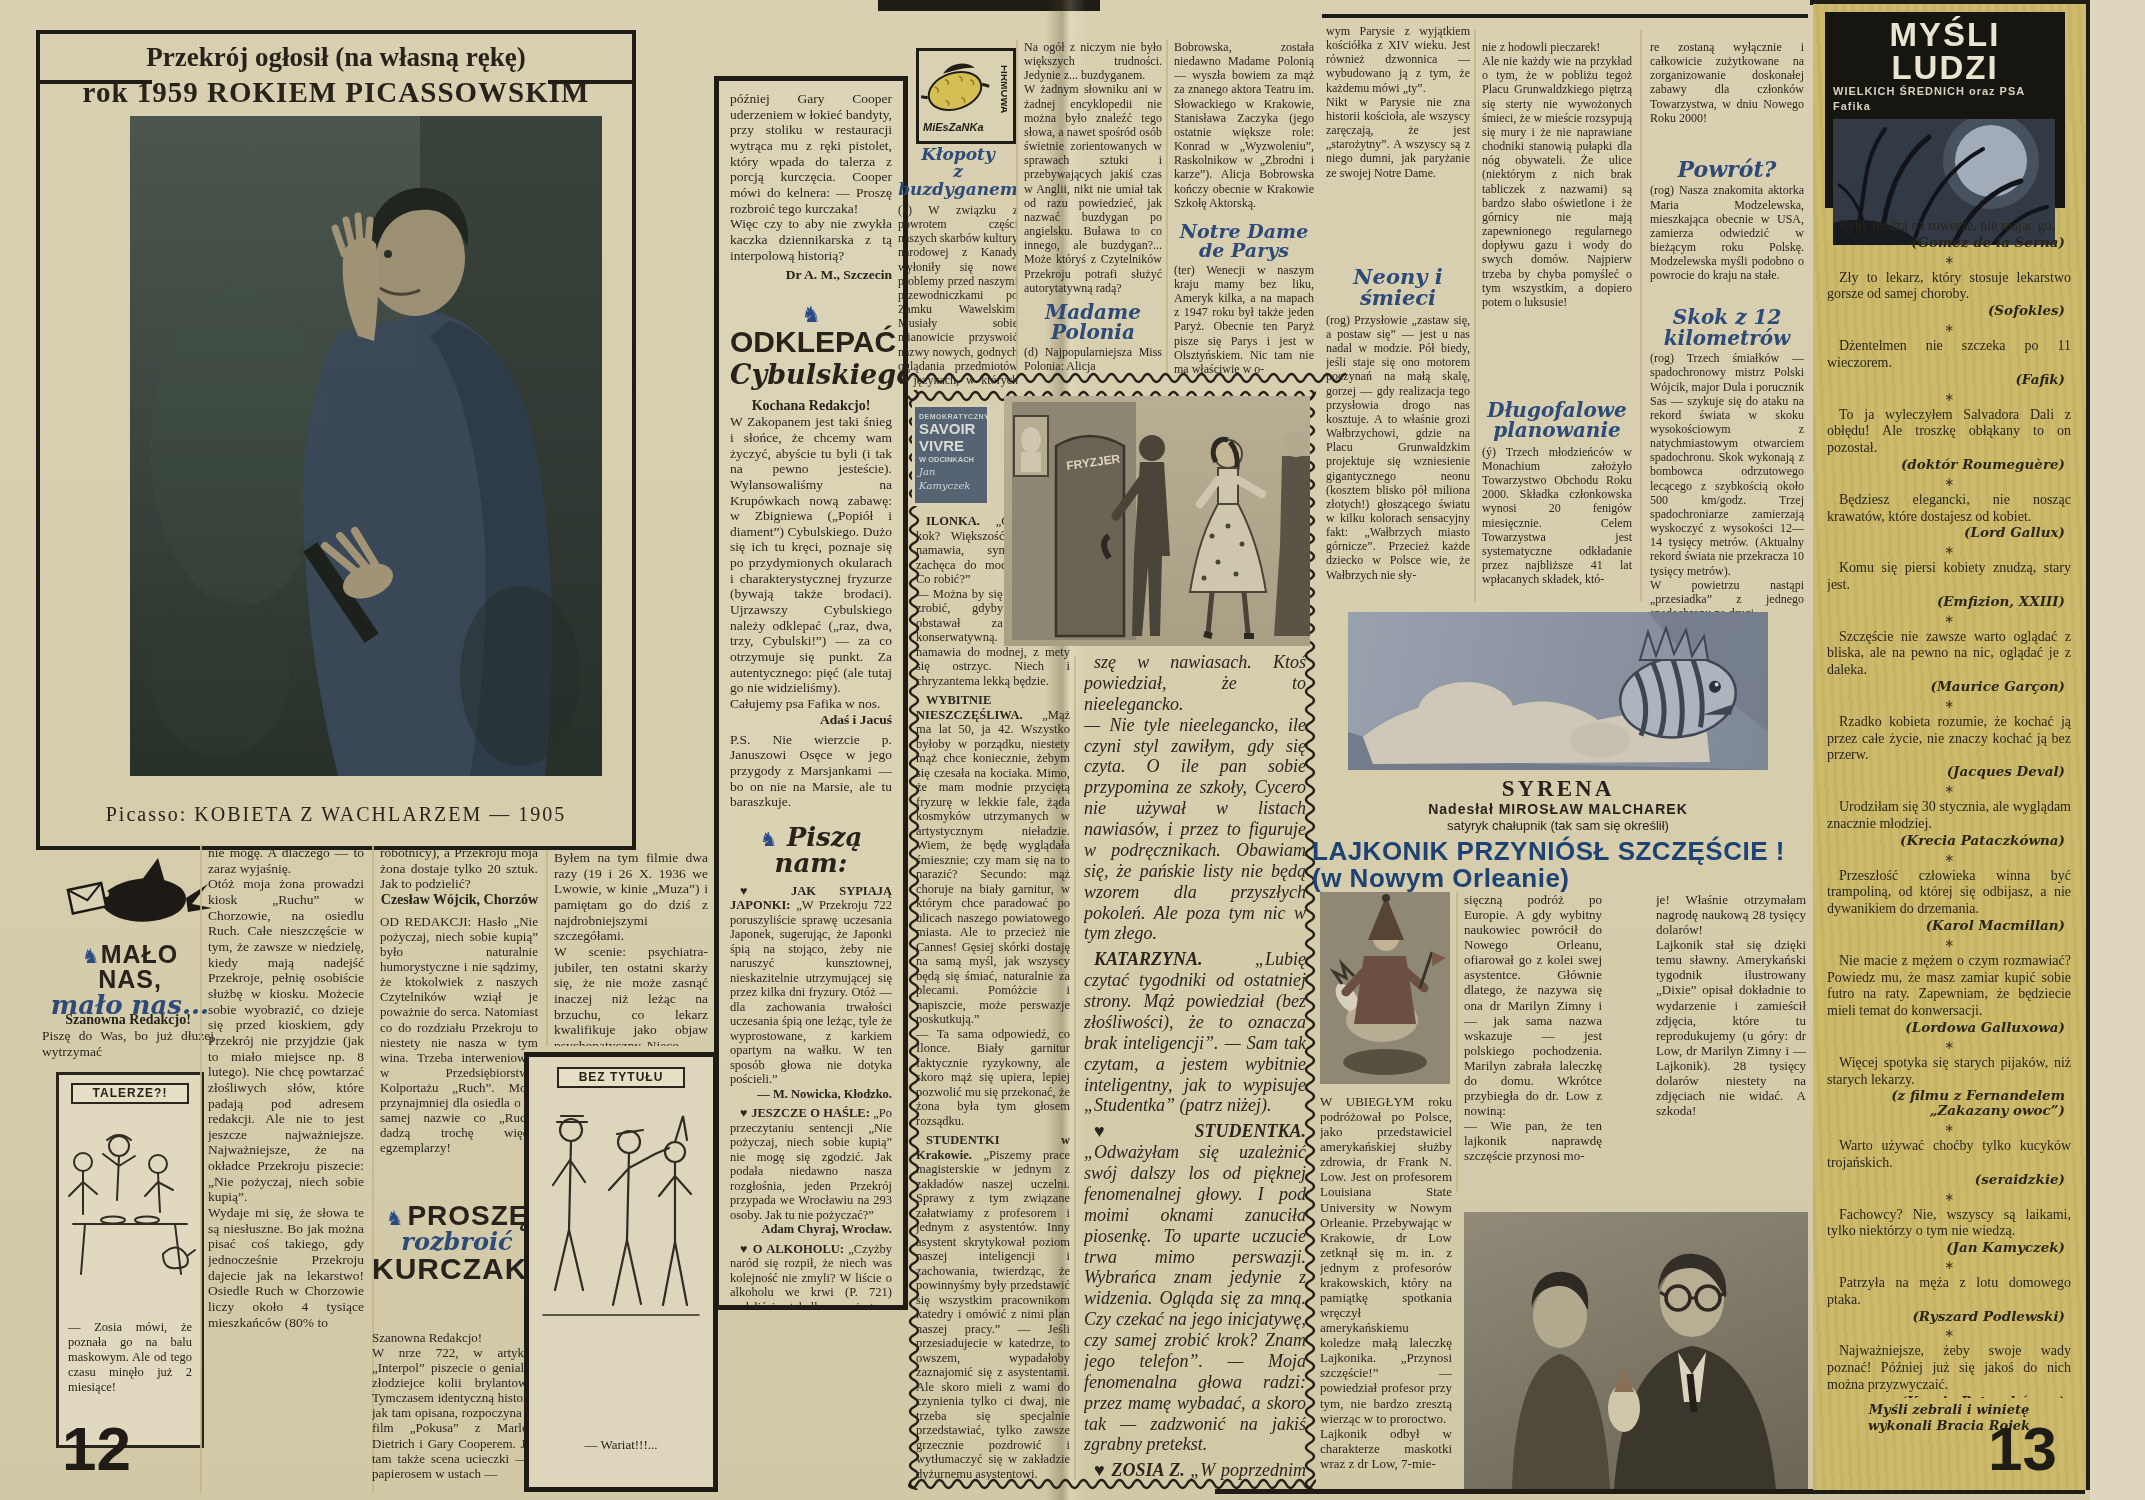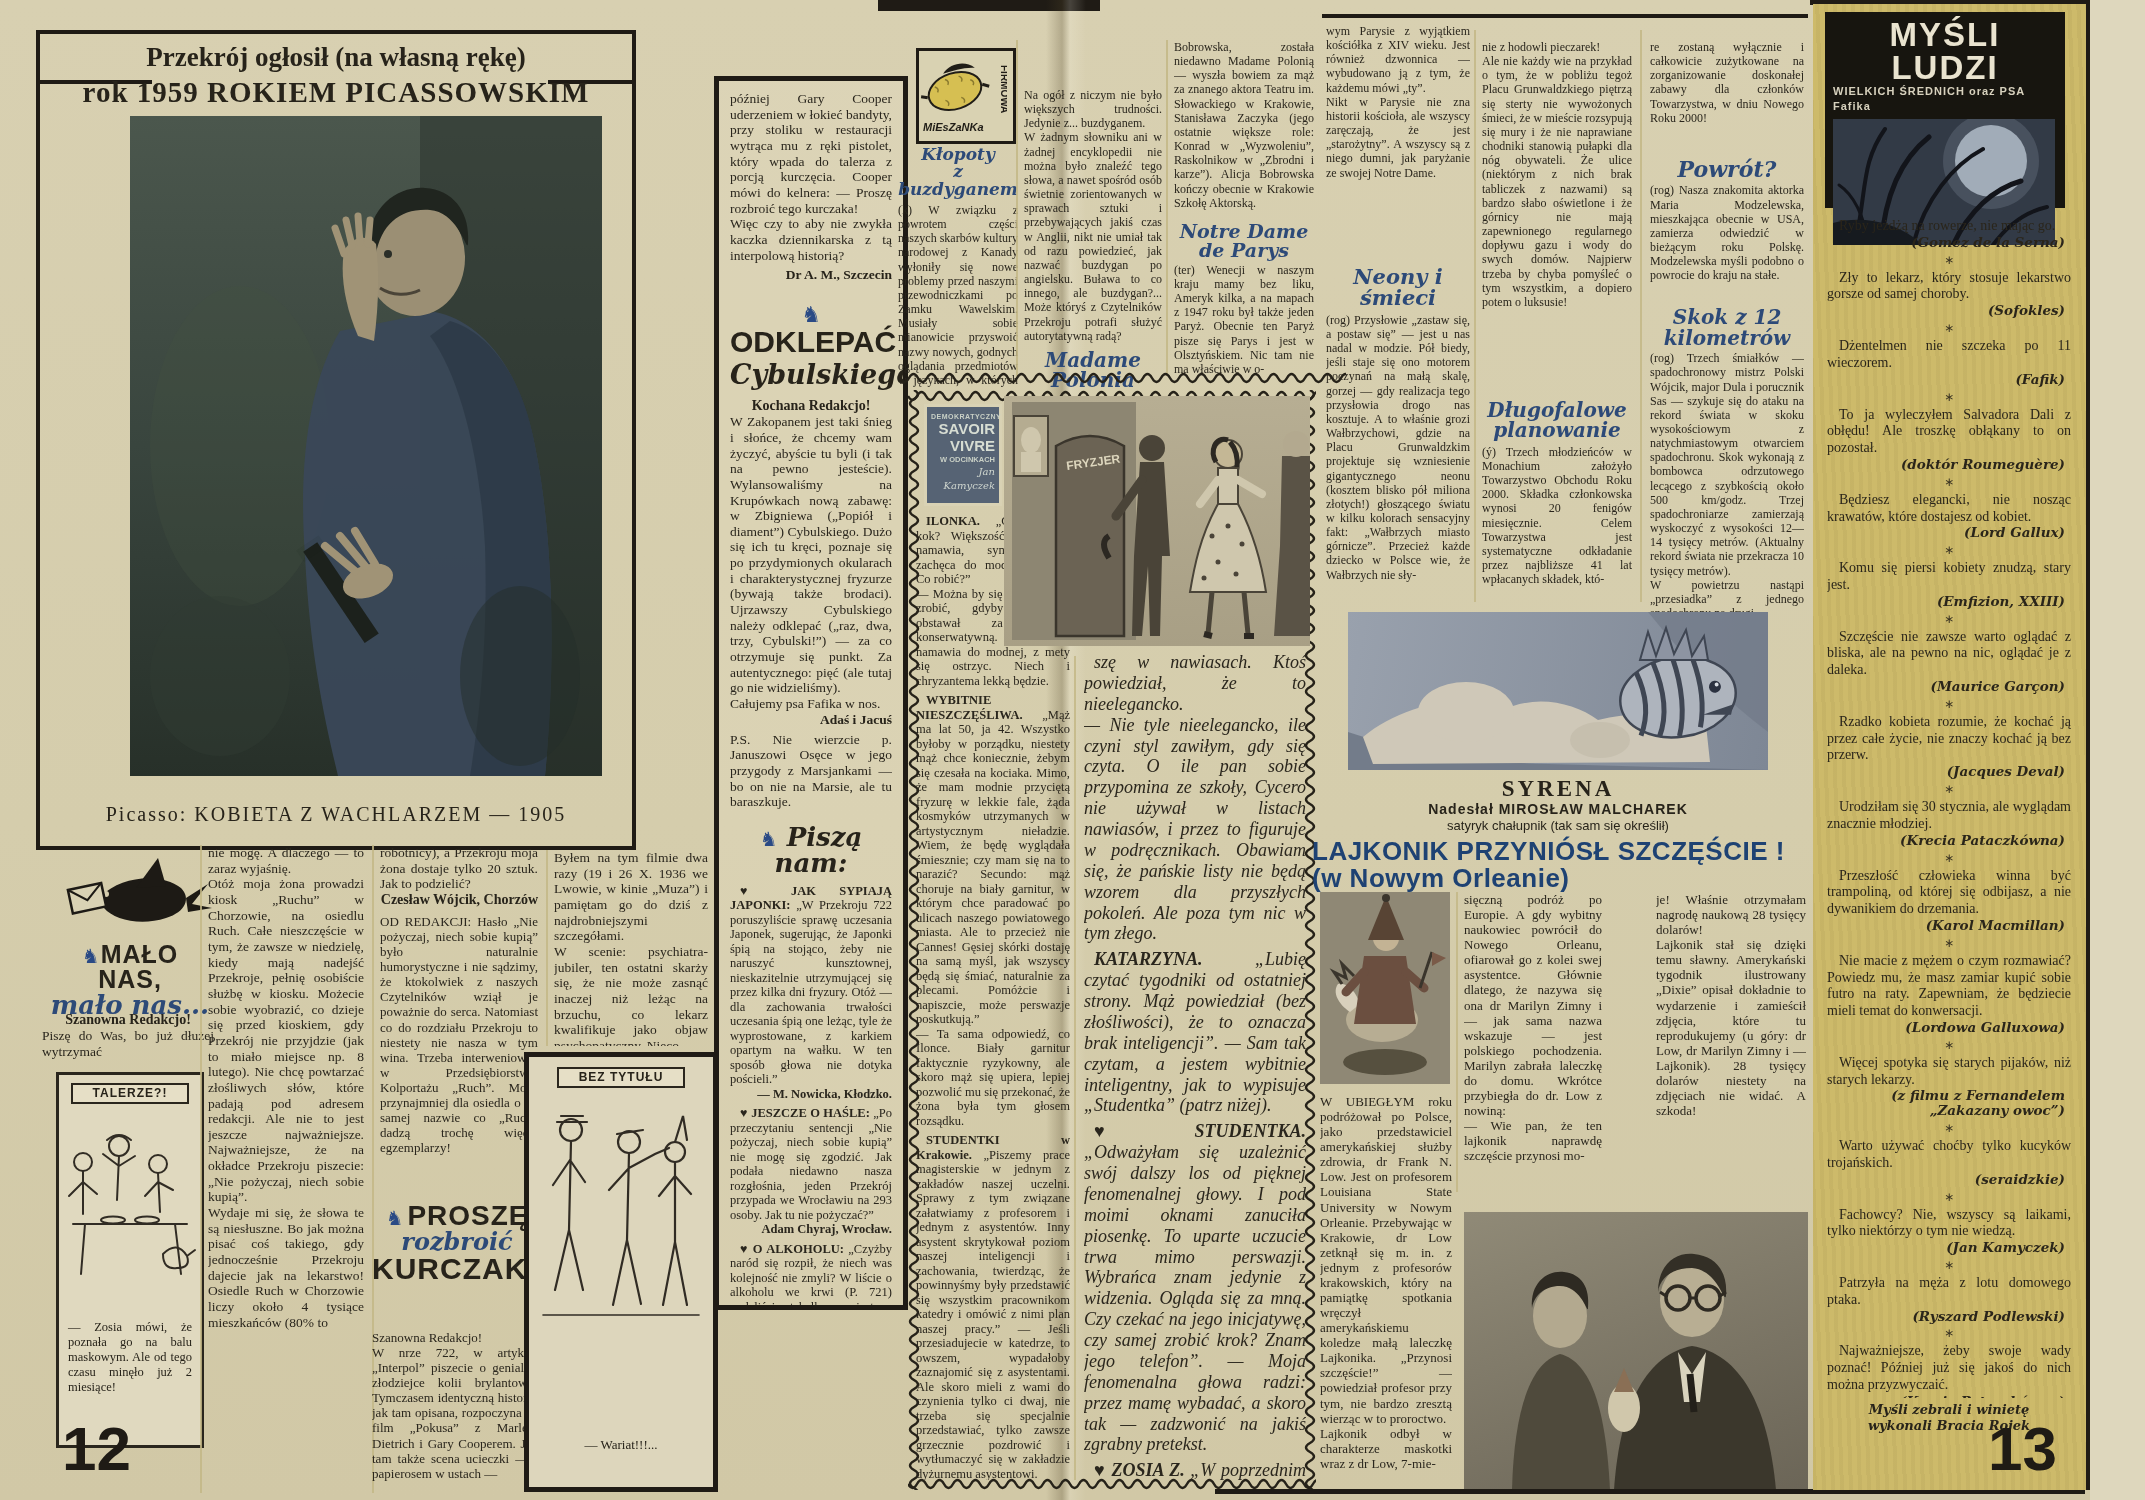--- a/index.html
+++ b/index.html
@@ -213,21 +213,21 @@
       </g>
       <text x="82" y="14" font-family="Liberation Sans, sans-serif" font-size="10" font-weight="bold" fill="#201d17" transform="rotate(90 82 14)">FIRMOWA</text>
       <text x="4" y="80" font-family="Liberation Sans, sans-serif" font-size="11" font-weight="bold" font-style="italic" fill="#201d17">MiEsZaNKa</text>
     </svg>
   </div>
   <div class="abs" style="left:898px;top:146px;width:120px;">
     <div class="hs" style="font-size:17px;"><span>Kłopoty</span><br><span>z buzdyganem</span></div>
     <div class="body nar" style="height:186px;margin-top:5px;">(k) W związku z powrotem części naszych skarbów kultury narodowej z Kanady wyłoniły się nowe problemy przed naszymi przewodniczkami po Zamku Wawelskim. Musiały sobie mianowicie przyswoić nazwy nowych, godnych oglądania przedmiotów w językach, w których rozmawiają z oprowadzanymi przez siebie gośćmi zagranicznymi.</div>
   </div>
   <div class="abs vsep" style="left:1016px;top:40px;height:336px;"></div>
-  <div class="abs" style="left:1024px;top:40px;width:138px;height:338px;margin-top:48px;">
+  <div class="abs" style="left:1024px;top:40px;width:138px;height:338px;">
     <div class="body nar" style="height:258px;">Na ogół z niczym nie było większych trudności. Jedynie z... buzdyganem.
 W żadnym słowniku ani w żadnej encyklopedii nie można było znaleźć tego słowa, a nawet spośród osób świetnie zorientowanych w sprawach sztuki i przebywających jakiś czas w Anglii, nikt nie umiał tak od razu powiedzieć, jak nazwać buzdygan po angielsku. Buława to co innego, ale buzdygan?... Może któryś z Czytelników Przekroju potrafi służyć autorytatywną radą?</div>
     <div class="hs" style="font-size:20px;margin:4px 0 2px;">Madame Polonia</div>
     <div class="body nar">(d) Najpopularniejsza Miss Polonia: Alicja</div>
   </div>
   <div class="abs vsep" style="left:1166px;top:40px;height:336px;"></div>
   <div class="abs" style="left:1174px;top:40px;width:140px;height:338px;">
     <div class="body nar" style="height:178px;">Bobrowska, została niedawno Madame Polonią — wyszła bowiem za mąż za znanego aktora Teatru im. Słowackiego w Krakowie, Stanisława Zaczyka (jego ostatnie większe role: Konrad w „Wyzwoleniu”, Raskolnikow w „Zbrodni i karze”). Alicja Bobrowska kończy obecnie w Krakowie Szkołę Aktorską.</div>
     <div class="hs" style="font-size:19px;margin:4px 0 2px;"><span>Notre Dame</span><br><span>de Parys</span></div>
     <div class="body nar">(ter) Wenecji w naszym kraju mamy bez liku, Ameryk kilka, a na mapach z 1947 roku był także jeden Paryż. Obecnie ten Paryż pisze się Parys i jest w Olsztyńskiem. Nic tam nie ma właściwie w o-</div>
@@ -242,21 +242,21 @@
       </svg>
     <svg class="wave" width="408" height="12" style="position:absolute;left:0;bottom:0;">
         <path d="M0 6 q4.5 8 9 0 q4.5 -8 9 0 q4.5 8 9 0 q4.5 -8 9 0 q4.5 8 9 0 q4.5 -8 9 0 q4.5 8 9 0 q4.5 -8 9 0 q4.5 8 9 0 q4.5 -8 9 0 q4.5 8 9 0 q4.5 -8 9 0 q4.5 8 9 0 q4.5 -8 9 0 q4.5 8 9 0 q4.5 -8 9 0 q4.5 8 9 0 q4.5 -8 9 0 q4.5 8 9 0 q4.5 -8 9 0 q4.5 8 9 0 q4.5 -8 9 0 q4.5 8 9 0 q4.5 -8 9 0 q4.5 8 9 0 q4.5 -8 9 0 q4.5 8 9 0 q4.5 -8 9 0 q4.5 8 9 0 q4.5 -8 9 0 q4.5 8 9 0 q4.5 -8 9 0 q4.5 8 9 0 q4.5 -8 9 0 q4.5 8 9 0 q4.5 -8 9 0 q4.5 8 9 0 q4.5 -8 9 0 q4.5 8 9 0 q4.5 -8 9 0 q4.5 8 9 0 q4.5 -8 9 0 q4.5 8 9 0 q4.5 -8 9 0 q4.5 8 9 0 q4.5 -8 9 0" fill="none" stroke="#262219" stroke-width="2.4"></path>
       </svg>
     <svg class="wave" width="12" height="1100" style="position:absolute;left:0;top:0;">
         <path d="M6 0 q8 4.5 0 9 q-8 4.5 0 9 q8 4.5 0 9 q-8 4.5 0 9 q8 4.5 0 9 q-8 4.5 0 9 q8 4.5 0 9 q-8 4.5 0 9 q8 4.5 0 9 q-8 4.5 0 9 q8 4.5 0 9 q-8 4.5 0 9 q8 4.5 0 9 q-8 4.5 0 9 q8 4.5 0 9 q-8 4.5 0 9 q8 4.5 0 9 q-8 4.5 0 9 q8 4.5 0 9 q-8 4.5 0 9 q8 4.5 0 9 q-8 4.5 0 9 q8 4.5 0 9 q-8 4.5 0 9 q8 4.5 0 9 q-8 4.5 0 9 q8 4.5 0 9 q-8 4.5 0 9 q8 4.5 0 9 q-8 4.5 0 9 q8 4.5 0 9 q-8 4.5 0 9 q8 4.5 0 9 q-8 4.5 0 9 q8 4.5 0 9 q-8 4.5 0 9 q8 4.5 0 9 q-8 4.5 0 9 q8 4.5 0 9 q-8 4.5 0 9 q8 4.5 0 9 q-8 4.5 0 9 q8 4.5 0 9 q-8 4.5 0 9 q8 4.5 0 9 q-8 4.5 0 9 q8 4.5 0 9 q-8 4.5 0 9 q8 4.5 0 9 q-8 4.5 0 9 q8 4.5 0 9 q-8 4.5 0 9 q8 4.5 0 9 q-8 4.5 0 9 q8 4.5 0 9 q-8 4.5 0 9 q8 4.5 0 9 q-8 4.5 0 9 q8 4.5 0 9 q-8 4.5 0 9 q8 4.5 0 9 q-8 4.5 0 9 q8 4.5 0 9 q-8 4.5 0 9 q8 4.5 0 9 q-8 4.5 0 9 q8 4.5 0 9 q-8 4.5 0 9 q8 4.5 0 9 q-8 4.5 0 9 q8 4.5 0 9 q-8 4.5 0 9 q8 4.5 0 9 q-8 4.5 0 9 q8 4.5 0 9 q-8 4.5 0 9 q8 4.5 0 9 q-8 4.5 0 9 q8 4.5 0 9 q-8 4.5 0 9 q8 4.5 0 9 q-8 4.5 0 9 q8 4.5 0 9 q-8 4.5 0 9 q8 4.5 0 9 q-8 4.5 0 9 q8 4.5 0 9 q-8 4.5 0 9 q8 4.5 0 9 q-8 4.5 0 9 q8 4.5 0 9 q-8 4.5 0 9 q8 4.5 0 9 q-8 4.5 0 9 q8 4.5 0 9 q-8 4.5 0 9 q8 4.5 0 9 q-8 4.5 0 9 q8 4.5 0 9 q-8 4.5 0 9 q8 4.5 0 9 q-8 4.5 0 9 q8 4.5 0 9 q-8 4.5 0 9 q8 4.5 0 9 q-8 4.5 0 9 q8 4.5 0 9 q-8 4.5 0 9 q8 4.5 0 9 q-8 4.5 0 9 q8 4.5 0 9 q-8 4.5 0 9 q8 4.5 0 9 q-8 4.5 0 9 q8 4.5 0 9 q-8 4.5 0 9 q8 4.5 0 9 q-8 4.5 0 9 q8 4.5 0 9 q-8 4.5 0 9 q8 4.5 0 9 q-8 4.5 0 9 q8 4.5 0 9" fill="none" stroke="#262219" stroke-width="2.4"></path>
       </svg>
     <svg class="wave" width="12" height="1100" style="position:absolute;right:0;top:0;">
         <path d="M6 0 q8 4.5 0 9 q-8 4.5 0 9 q8 4.5 0 9 q-8 4.5 0 9 q8 4.5 0 9 q-8 4.5 0 9 q8 4.5 0 9 q-8 4.5 0 9 q8 4.5 0 9 q-8 4.5 0 9 q8 4.5 0 9 q-8 4.5 0 9 q8 4.5 0 9 q-8 4.5 0 9 q8 4.5 0 9 q-8 4.5 0 9 q8 4.5 0 9 q-8 4.5 0 9 q8 4.5 0 9 q-8 4.5 0 9 q8 4.5 0 9 q-8 4.5 0 9 q8 4.5 0 9 q-8 4.5 0 9 q8 4.5 0 9 q-8 4.5 0 9 q8 4.5 0 9 q-8 4.5 0 9 q8 4.5 0 9 q-8 4.5 0 9 q8 4.5 0 9 q-8 4.5 0 9 q8 4.5 0 9 q-8 4.5 0 9 q8 4.5 0 9 q-8 4.5 0 9 q8 4.5 0 9 q-8 4.5 0 9 q8 4.5 0 9 q-8 4.5 0 9 q8 4.5 0 9 q-8 4.5 0 9 q8 4.5 0 9 q-8 4.5 0 9 q8 4.5 0 9 q-8 4.5 0 9 q8 4.5 0 9 q-8 4.5 0 9 q8 4.5 0 9 q-8 4.5 0 9 q8 4.5 0 9 q-8 4.5 0 9 q8 4.5 0 9 q-8 4.5 0 9 q8 4.5 0 9 q-8 4.5 0 9 q8 4.5 0 9 q-8 4.5 0 9 q8 4.5 0 9 q-8 4.5 0 9 q8 4.5 0 9 q-8 4.5 0 9 q8 4.5 0 9 q-8 4.5 0 9 q8 4.5 0 9 q-8 4.5 0 9 q8 4.5 0 9 q-8 4.5 0 9 q8 4.5 0 9 q-8 4.5 0 9 q8 4.5 0 9 q-8 4.5 0 9 q8 4.5 0 9 q-8 4.5 0 9 q8 4.5 0 9 q-8 4.5 0 9 q8 4.5 0 9 q-8 4.5 0 9 q8 4.5 0 9 q-8 4.5 0 9 q8 4.5 0 9 q-8 4.5 0 9 q8 4.5 0 9 q-8 4.5 0 9 q8 4.5 0 9 q-8 4.5 0 9 q8 4.5 0 9 q-8 4.5 0 9 q8 4.5 0 9 q-8 4.5 0 9 q8 4.5 0 9 q-8 4.5 0 9 q8 4.5 0 9 q-8 4.5 0 9 q8 4.5 0 9 q-8 4.5 0 9 q8 4.5 0 9 q-8 4.5 0 9 q8 4.5 0 9 q-8 4.5 0 9 q8 4.5 0 9 q-8 4.5 0 9 q8 4.5 0 9 q-8 4.5 0 9 q8 4.5 0 9 q-8 4.5 0 9 q8 4.5 0 9 q-8 4.5 0 9 q8 4.5 0 9 q-8 4.5 0 9 q8 4.5 0 9 q-8 4.5 0 9 q8 4.5 0 9 q-8 4.5 0 9 q8 4.5 0 9 q-8 4.5 0 9 q8 4.5 0 9 q-8 4.5 0 9 q8 4.5 0 9 q-8 4.5 0 9 q8 4.5 0 9 q-8 4.5 0 9 q8 4.5 0 9" fill="none" stroke="#262219" stroke-width="2.4"></path>
       </svg>
-    <div class="abs" style="left:16px;top:14px;width:78px;height:102px;background:#566374;border:3px solid #d9d2b4;box-sizing:border-box;padding:5px 4px;text-align:right;">
+    <div class="abs" style="left:4px;top:14px;width:78px;height:102px;background:#566374;border:3px solid #d9d2b4;box-sizing:border-box;padding:5px 4px;text-align:left;">
       <div style="font:bold 7px/1.3 'Liberation Sans',sans-serif;color:#c9d0c6;letter-spacing:.5px;">DEMOKRATYCZNY</div>
       <div style="font:bold 15px/1.1 'Liberation Sans',sans-serif;color:#d7ddd3;">SAVOIR</div>
       <div style="font:bold 15px/1.1 'Liberation Sans',sans-serif;color:#d7ddd3;">VIVRE</div>
       <div style="font:bold 7.5px/1.5 'Liberation Sans',sans-serif;color:#c9d0c6;">W ODCINKACH</div>
       <div style="font:italic 10px/1.4 'DejaVu Serif',serif;color:#cfd6cf;">Jan Kamyczek</div>
     </div>
     <div class="abs" style="left:8px;top:124px;width:154px;height:966px;overflow:hidden;">
       <div class="body" style="font-size:12.5px;"><p class="letter"><b class="lead">ILONKA. </b>„Czy obciąć kok? Większość znajomych namawia, sympatia też zachęca do modnej fryzury. Co robić?”
 — Można by się namyślać co zrobić, gdyby sympatia obstawał za fryzurą konserwatywną. Gdy namawia do modnej, z mety się ostrzyc. Niech i chryzantema lekką będzie.</p><p class="letter"><b class="lead">WYBITNIE NIESZCZĘŚLIWA. </b>„Mąż ma lat 50, ja 42. Wszystko byłoby w porządku, niestety mąż chce koniecznie, żebym się czesała na kociaka. Mimo, że mam modnie przyciętą fryzurę w lekkie fale, żąda kosmyków utrzymanych w artystycznym nieładzie. Wiem, że będę wyglądała śmiesznie; czy mam się na to narazić? Secundo: mąż choruje na biały garnitur, w którym chce paradować po ulicach naszego powiatowego miasta. Ale to przecież nie Cannes! Gęsiej skórki dostaję na samą myśl, jak wszyscy będą się śmiać, naturalnie za plecami. Pomóżcie i napiszcie, może perswazje poskutkują.”
 — Ta sama odpowiedź, co Ilonce. Biały garnitur faktycznie ryzykowny, ale skoro mąż się upiera, lepiej pozwolić mu się przekonać, że żona była tym głosem rozsądku.</p><p class="letter"><b class="lead">STUDENTKI w Krakowie. </b>„Piszemy prace magisterskie w jednym z zakładów naszej uczelni. Sprawy z tym związane załatwiamy z profesorem i jednym z asystentów. Inny asystent skrytykował poziom naszej inteligencji i zachowania, twierdząc, że powinnyśmy były przedstawić się wszystkim pracownikom katedry i omówić z nimi plan naszej pracy.” — Jeśli przesiadujecie w katedrze, to owszem, wypadałoby zaznajomić się z asystentami. Ale skoro mieli z wami do czynienia tylko ci dwaj, nie trzeba się specjalnie przedstawiać, tylko zawsze grzecznie pozdrowić i wytłumaczyć się w zakładzie dyżurnemu asystentowi.</p></div>

